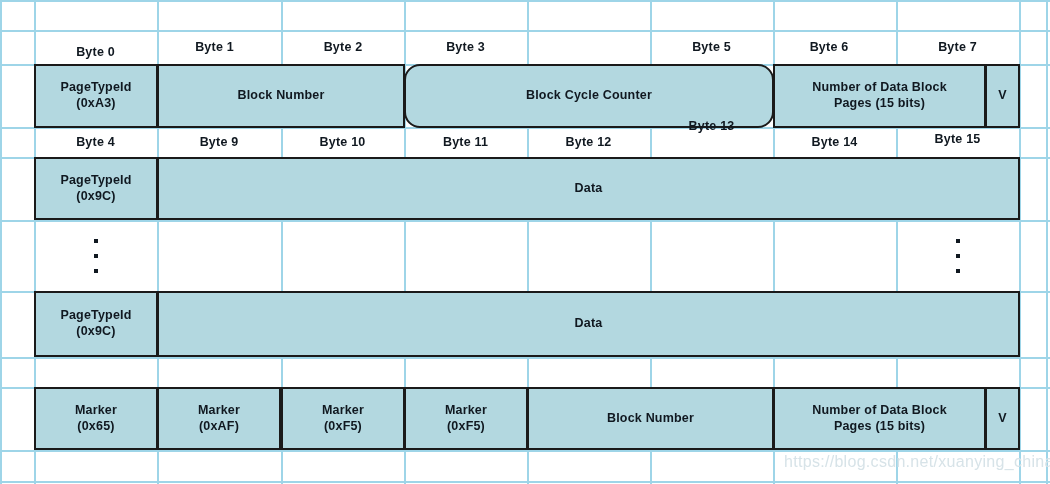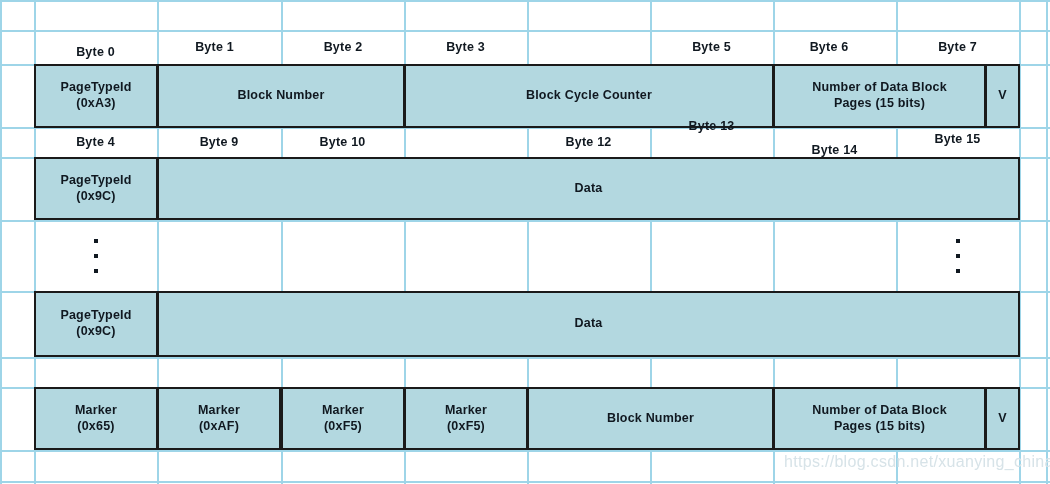--- a/index.html
+++ b/index.html
@@ -132,39 +132,40 @@
 
   <div class="field" style="left:34px;  top:64px; width:124px; height:64px;">
     <span class="ftext">
       <span>PageTypeId</span><br>
       <span>(0xA3)</span>
     </span>
   </div>
   <div class="field" style="left:157px; top:64px; width:248px; height:64px;">
     <span class="ftext">Block Number</span>
   </div>
-  <div class="field" style="left:404px; top:64px; width:370px; height:64px;">
+  <div class="field" style="left:404px; top:64px; width:370px; height:64px;border-radius:16px;">
     <span class="ftext">Block Cycle Counter</span>
   </div>
   <div class="field" style="left:773px; top:64px; width:213px; height:64px;">
     <span class="ftext">
       <span>Number of Data Block</span><br>
       <span>Pages (15 bits)</span>
     </span>
   </div>
   <div class="field" style="left:985px; top:64px; width:35px; height:64px;">
     <span class="ftext">V</span>
   </div>
 
   <div class="byte-label" style="left:34px;  top:127px; width:123px; height:30px;">Byte 4</div>
   <div class="byte-label" style="left:157px; top:127px; width:124px; height:30px;">Byte 9</div>
   <div class="byte-label" style="left:281px; top:127px; width:123px; height:30px;">Byte 10</div>
+  <div class="byte-label" style="left:404px; top:127px; width:123px; height:30px;">Byte 11</div>
   <div class="byte-label" style="left:527px; top:127px; width:123px; height:30px;">Byte 12</div>
   <div class="byte-label" style="left:650px; top:111px; width:123px; height:30px;">Byte 13</div>
-  <div class="byte-label" style="left:773px; top:127px; width:123px; height:30px;margin-top:8px;">Byte 14</div>
+  <div class="byte-label" style="left:773px; top:127px; width:123px; height:30px;">Byte 14</div>
   <div class="byte-label" style="left:896px; top:124px; width:123px; height:30px;">Byte 15</div>
 
   <div class="field" style="left:34px;  top:157px; width:124px; height:63px;">
     <span class="ftext">
       <span>PageTypeId</span><br>
       <span>(0x9C)</span>
     </span>
   </div>
   <div class="field" style="left:157px; top:157px; width:863px; height:63px;">
     <span class="ftext">Data</span>

